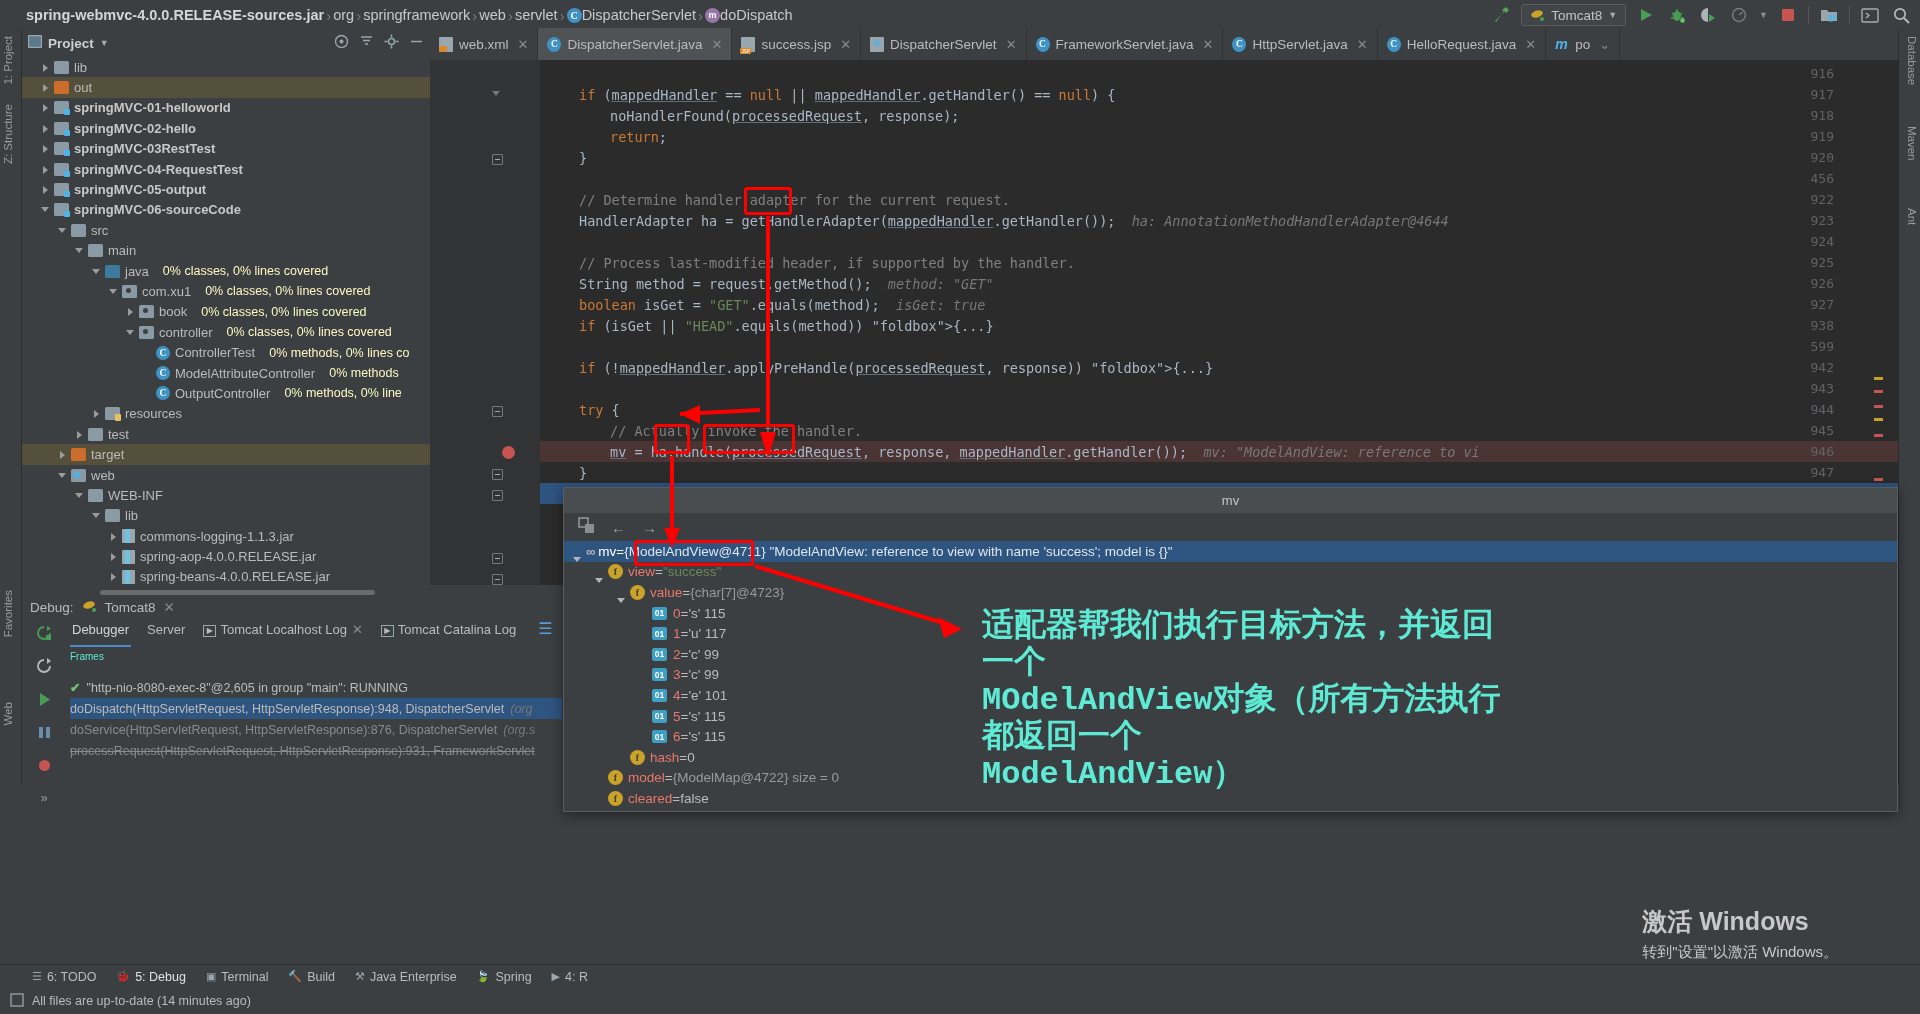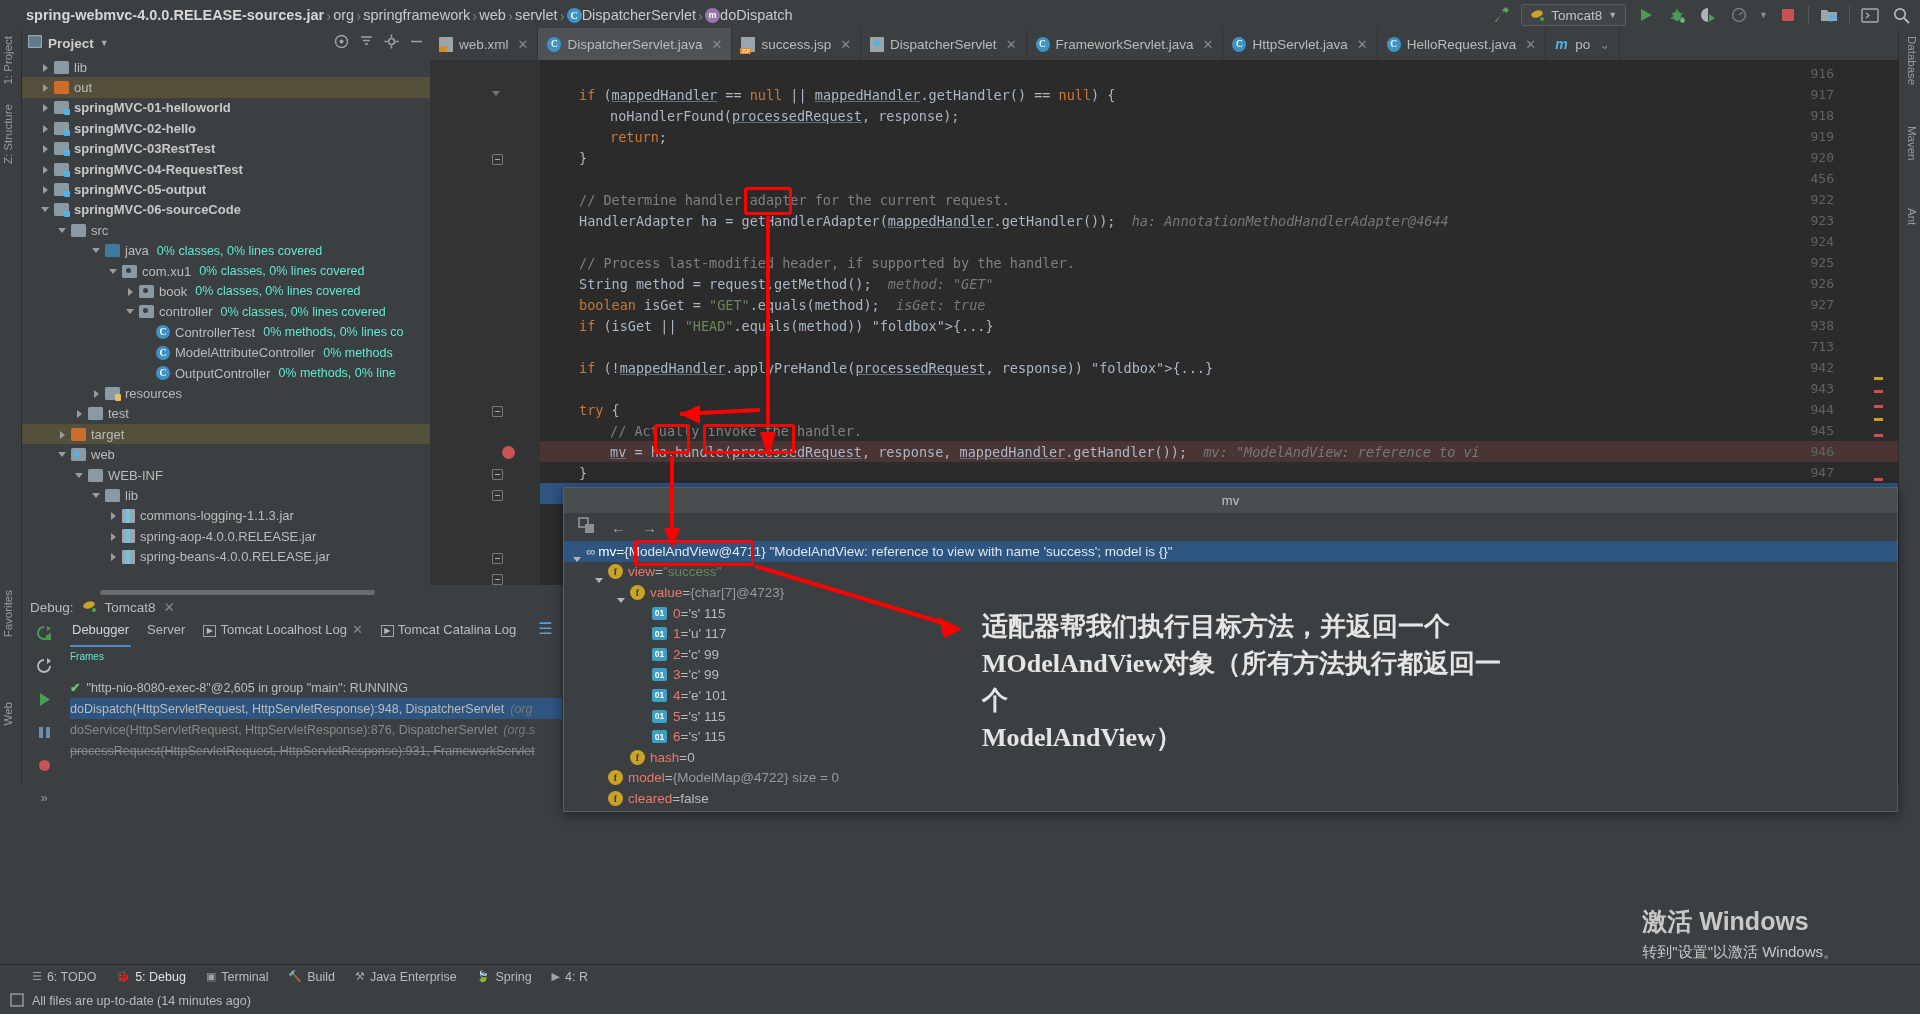--- a/index.html
+++ b/index.html
@@ -78,21 +78,21 @@
     width:6px; height:6px; background:#4fb3e8; border-radius:50%; }
   .jico { width:13px; height:14px; flex:0 0 13px; margin-right:5px;
     background:linear-gradient(90deg,#9aa6ae 0 25%,#6fc3e0 25% 62%,#9aa6ae 62% 100%);
     border-radius:1px; }
   .cico { width:14px; height:14px; flex:0 0 14px; margin-right:5px;
     border-radius:50%; background:#3e93c4; color:#fff; font-size:9.5px;
     display:flex; align-items:center; justify-content:center;
     font-family:"Liberation Serif",serif; font-weight:bold; }
   .tlabel { color:#bbbbbb; }
   .tlabel.b { font-weight:bold; color:#c8c8c8; }
-  .cov { color:#5eead4; margin-left:8px; font-size:12.5px; }
+  .cov { color:#fef9c3; margin-left:14px; font-size:12.5px; }
   #projpanel .hscroll { height:6px; background:#3c3f41; position:relative; }
   #projpanel .hscroll i { position:absolute; left:78px; top:1px;
     width:275px; height:5px; background:#6b6b6b; border-radius:3px; }
 
   
   #tabstrip { position:absolute; left:430px; top:28px; width:1468px;
     height:32px; background:#3c3f41; display:flex; align-items:stretch;
     overflow:hidden; }
   .etab { display:flex; align-items:center; gap:6px; padding:0 9px;
     color:#bbbbbb; font-size:13.5px; white-space:nowrap; cursor:pointer;
@@ -197,22 +197,22 @@
     font-size:8.5px; margin-right:6px; border-radius:2px; flex:0 0 15px;
     display:flex; align-items:center; justify-content:center;
     font-weight:bold; }
   .vname { color:#e8786d; } .vrow.sel .vname { color:#ffffff; }
   .vobj { color:#9a9a9a; } .vrow.sel .vobj { color:#dfe6ef; }
   .vstr { color:#6a8759; }
 
   
   .rbox { position:absolute; border:3px solid #ff0000; border-radius:3px; }
   #anno-text { position:absolute; left:982px; top:608px; width:520px;
-    color:#e5e5e5; font-size:26px; line-height:37px; font-weight:bold;
-    font-family:Liberation Serif, serif; }
+    color:#5eead4; font-size:32px; line-height:37px; font-weight:bold;
+    font-family:Liberation Mono, monospace; }
 
   
   #wm { position:absolute; right:82px; bottom:52px; text-align:left;
     color:#c8c8c8;margin-top:20px; }
   #wm .l1 { font-size:25px; font-weight:bold; }
   #wm .l2 { font-size:15px; margin-top:5px; }
 
   
   #bottombar { position:absolute; left:0; bottom:26px; width:1920px;
     height:24px; background:#3c3f41; display:flex; align-items:center;
@@ -401,20 +401,25 @@
       <div class="tnode" style="padding-left: 18px;">
         <span class="arw d"></span>
         <span class="fico gray mod"></span>
         <span class="tlabel b">springMVC-06-sourceCode</span>
       </div>
       <div class="tnode" style="padding-left: 35px;">
         <span class="arw d"></span>
         <span class="fico gray"></span>
         <span class="tlabel">src</span>
       </div>
+      <div class="tnode" style="padding-left: 52px;">
+        <span class="arw d"></span>
+        <span class="fico gray"></span>
+        <span class="tlabel">main</span>
+      </div>
       <div class="tnode" style="padding-left: 69px;">
         <span class="arw d"></span>
         <span class="fico blue"></span>
         <span class="tlabel">java</span>
         <span class="cov">0% classes, 0% lines covered</span>
       </div>
       <div class="tnode" style="padding-left: 86px;">
         <span class="arw d"></span>
         <span class="fico pkg"></span>
         <span class="tlabel">com.xu1</span>
@@ -567,21 +572,21 @@
       <div class="codeline" style="top: 153px; padding-left: 31px;">HandlerAdapter ha = getHandlerAdapter(<span class="ul">mappedHandler</span>.getHandler());<span class="hint">  ha: AnnotationMethodHandlerAdapter@4644</span></div>
       <div class="lnum" style="top: 174px;">924</div>
       <div class="lnum" style="top: 195px;">925</div>
       <div class="codeline" style="top: 195px; padding-left: 31px;"><span class="cmt">// Process last-modified header, if supported by the handler.</span></div>
       <div class="lnum" style="top: 216px;">926</div>
       <div class="codeline" style="top: 216px; padding-left: 31px;">String method = request.getMethod();<span class="hint">  method: "GET"</span></div>
       <div class="lnum" style="top: 237px;">927</div>
       <div class="codeline" style="top: 237px; padding-left: 31px;"><span class="kw">boolean</span> isGet = <span class="str">"GET"</span>.equals(method);<span class="hint">  isGet: true</span></div>
       <div class="lnum" style="top: 258px;">938</div>
       <div class="codeline" style="top: 258px; padding-left: 31px;"><span class="kw">if</span> (isGet || <span class="str">"HEAD"</span>.equals(method)) <span class="&lt;span">"foldbox"</span>&gt;{...}</div>
-      <div class="lnum" style="top: 279px;">713</div>
+      <div class="lnum" style="top: 279px;">599</div>
       <div class="lnum" style="top: 300px;">942</div>
       <div class="codeline" style="top: 300px; padding-left: 31px;"><span class="kw">if</span> (!<span class="ul">mappedHandler</span>.applyPreHandle(<span class="ul">processedRequest</span>, response)) <span class="&lt;span">"foldbox"</span>&gt;{...}</div>
       <div class="lnum" style="top: 321px;">943</div>
       <div class="lnum" style="top: 342px;">944</div>
       <div class="fold minus" style="top: 346px;"></div>
       <div class="codeline" style="top: 342px; padding-left: 31px;"><span class="kw">try</span> {</div>
       <div class="lnum" style="top: 363px;">945</div>
       <div class="codeline" style="top: 363px; padding-left: 62px;"><span class="cmt">// Actually invoke the handler.</span></div>
       <div class="bpline" style="top: 381px;"></div>
       <div class="bpdot" style="top: 386px;"></div>

